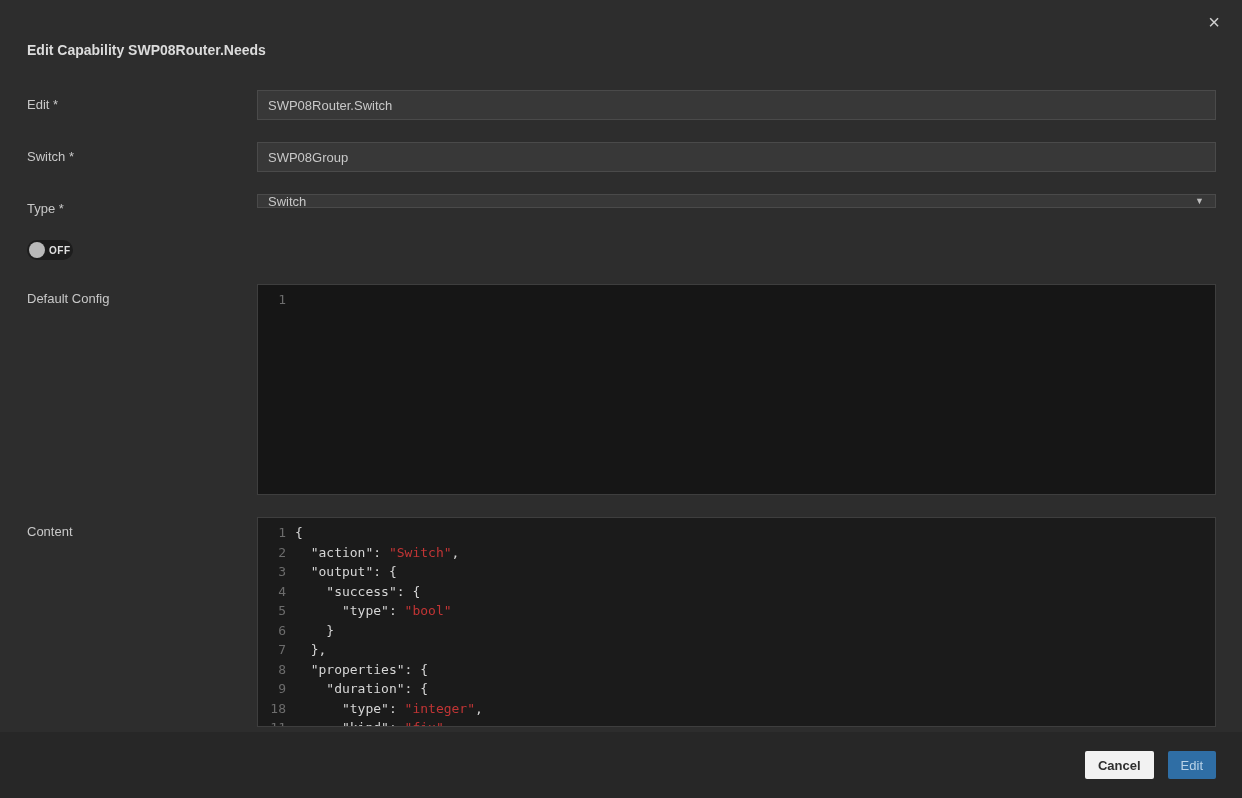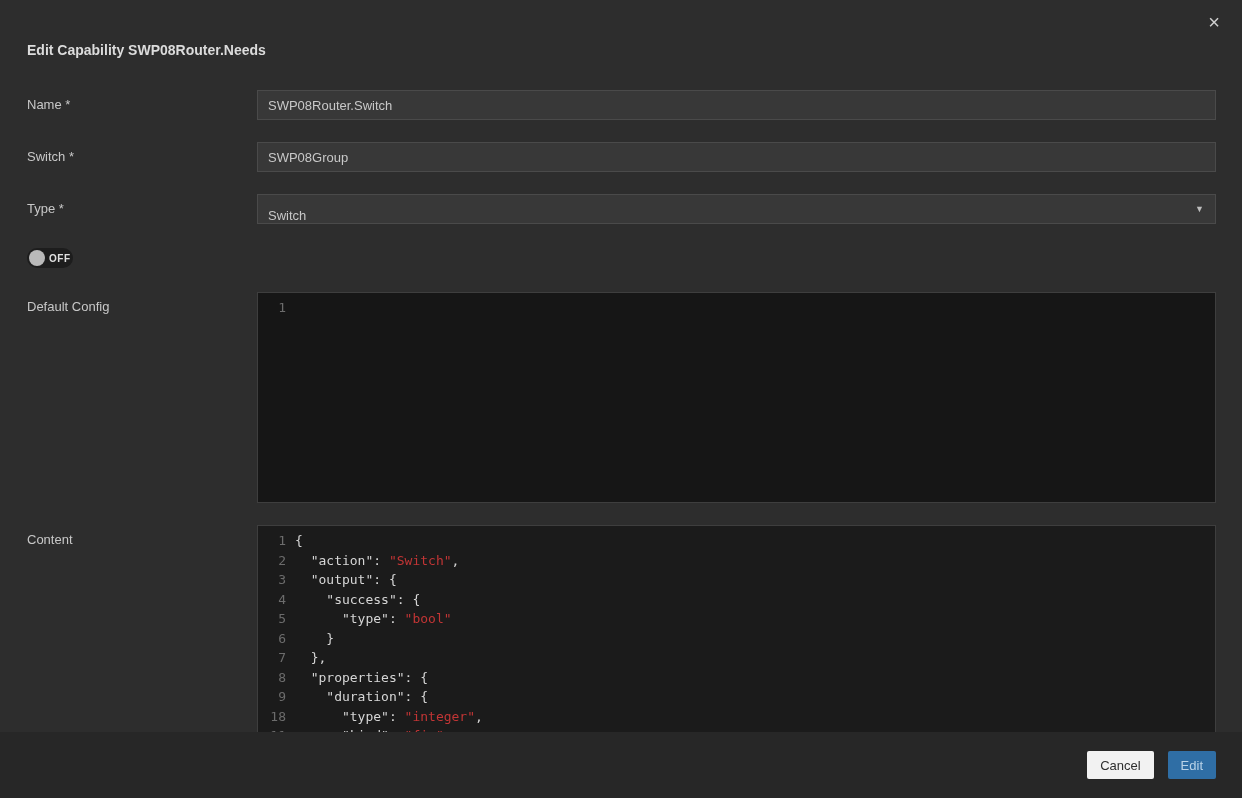--- a/index.html
+++ b/index.html
@@ -32,23 +32,23 @@
   .row .field{flex:1;min-width:0;}
 
   input.text-input{
     width:100%;box-sizing:border-box;height:30px;
     background:#383838;border:1px solid #4a4a4a;
     color:#c8c8c8;font-size:13px;padding:0 10px;
     font-family:"Liberation Sans",sans-serif;outline:none;
   }
 
   .select{
-    position:relative;height:30px;box-sizing:border-box;
+    position:relative;height:14px;box-sizing:border-box;
     background:#383838;border:1px solid #4a4a4a;
-    display:flex;align-items:flex-end;padding:0 10px;
+    display:flex;align-items:center;padding:0 10px;
     font-size:13px;color:#c8c8c8;cursor:pointer;
   }
   .select .chevron{
     position:absolute;right:11px;top:50%;transform:translateY(-50%);
     font-size:9px;color:#bdbdbd;
   }
 
   .toggle-row{margin-bottom:24px;}
   .toggle{
     width:46px;height:20px;border-radius:10px;
@@ -88,36 +88,36 @@
     position:absolute;left:0;right:0;bottom:0;height:66px;
     background:#272727;
     display:flex;align-items:center;justify-content:flex-end;
     padding-right:26px;box-sizing:border-box;gap:14px;
   }
   .btn{
     height:28px;padding:0 13px;font-size:13px;
     border:none;border-radius:2px;cursor:pointer;
     font-family:"Liberation Sans",sans-serif;
   }
-  .btn-cancel{background:#f2f2f2;color:#2e2e2e;}
+  .btn-cancel{background:#f2f2f2;color:#2e2e2e;font-weight:bold;}
   .btn-save{background:#2f6ea5;color:#b9d3e8;}
 </style>
 </head>
 <body>
 
 <div class="modal">
 
   <div class="close-btn">×</div>
 
   <div class="modal-title">Edit Capability SWP08Router.Needs</div>
 
   <div class="form">
 
     <div class="row">
-      <div class="label">Name *</div>
+      <div class="label">Edit *</div>
       <div class="field">
         <input class="text-input" type="text" value="SWP08Router.Switch" style="">
       </div>
     </div>
 
     <div class="row">
       <div class="label">Switch *</div>
       <div class="field">
         <input class="text-input" type="text" value="SWP08Group" style="">
       </div>

